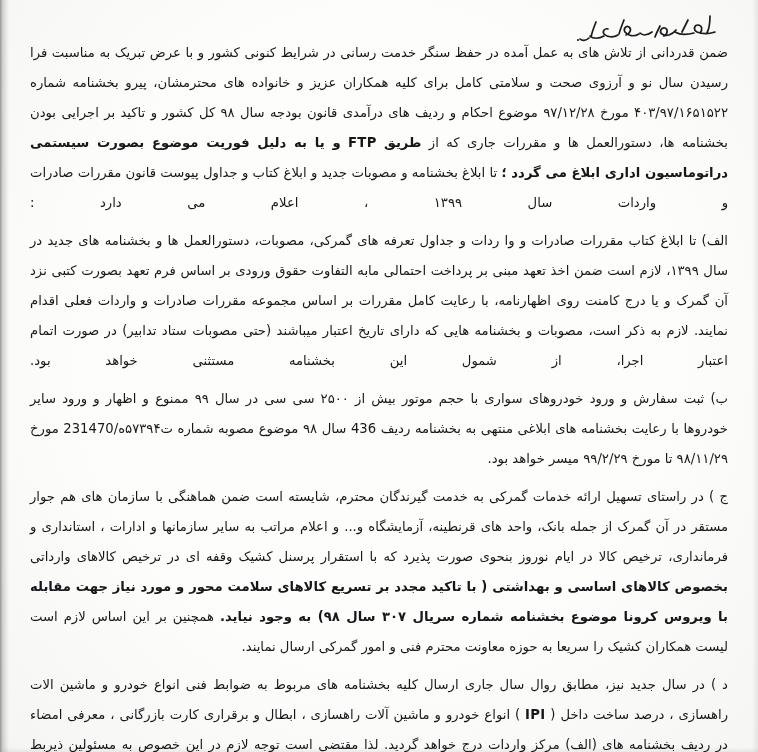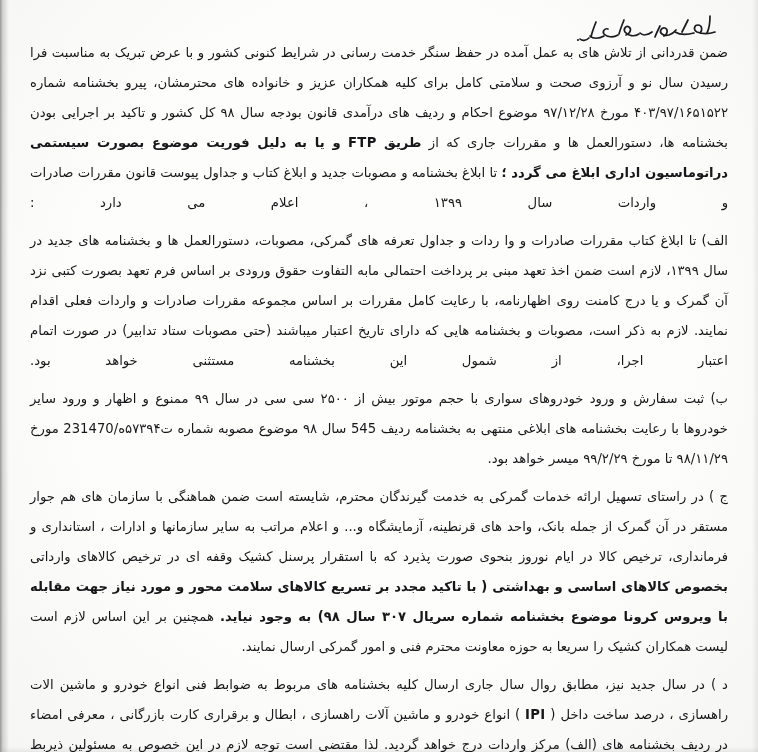--- a/index.html
+++ b/index.html
@@ -131,21 +131,21 @@
 
     <p class="para">
       <span>ضمن قدردانی از تلاش های به عمل آمده در حفظ سنگر خدمت رسانی در شرایط کنونی کشور و با عرض تبریک به مناسبت فرا رسیدن سال نو و آرزوی صحت و سلامتی کامل برای کلیه همکاران عزیز و خانواده های محترمشان،  پیرو بخشنامه شماره </span><span class="num">۴۰۳/۹۷/۱۶۵۱۵۲۲</span><span> مورخ </span><span class="num">۹۷/۱۲/۲۸</span><span> موضوع احکام و ردیف های درآمدی قانون بودجه سال ۹۸ کل کشور و تاکید بر اجرایی بودن بخشنامه ها، دستورالعمل ها و مقررات جاری که از </span><b>طریق</b>&nbsp;<span class="latin">FTP</span>&nbsp;<b>و یا به دلیل فوریت موضوع بصورت سیستمی دراتوماسیون اداری ابلاغ می گردد ؛</b><span> تا ابلاغ بخشنامه و مصوبات جدید و ابلاغ کتاب و جداول پیوست قانون مقررات صادرات و واردات سال ۱۳۹۹ ، اعلام می دارد :</span>
     </p>
 
     <p class="para">
       <span>الف) تا ابلاغ کتاب مقررات صادرات و وا ردات و جداول تعرفه های گمرکی، مصوبات، دستورالعمل ها و بخشنامه های جدید در سال ۱۳۹۹، لازم است ضمن اخذ تعهد مبنی بر پرداخت احتمالی مابه التفاوت حقوق ورودی بر اساس فرم تعهد بصورت کتبی نزد آن گمرک و یا درج کامنت روی اظهارنامه، با رعایت کامل مقررات بر اساس مجموعه مقررات صادرات و واردات فعلی اقدام نمایند. لازم به ذکر است، مصوبات و بخشنامه هایی که دارای تاریخ اعتبار میباشند (حتی مصوبات ستاد تدابیر) در صورت اتمام اعتبار اجرا، از شمول این بخشنامه مستثنی خواهد بود.</span>
     </p>
 
     <p class="para last-line-right">
-      <span>ب) ثبت سفارش و ورود خودروهای سواری با حجم موتور بیش از ۲۵۰۰ سی سی در سال ۹۹ ممنوع و اظهار و ورود سایر خودروها با رعایت بخشنامه های ابلاغی منتهی به بخشنامه ردیف 545 سال ۹۸ موضوع مصوبه شماره </span><span class="num">231470/ت۵۷۳۹۴ه</span><span> مورخ ۹۸/۱۱/۲۹ تا مورخ ۹۹/۲/۲۹ میسر خواهد بود.</span>
+      <span>ب) ثبت سفارش و ورود خودروهای سواری با حجم موتور بیش از ۲۵۰۰ سی سی در سال ۹۹ ممنوع و اظهار و ورود سایر خودروها با رعایت بخشنامه های ابلاغی منتهی به بخشنامه ردیف 436 سال ۹۸ موضوع مصوبه شماره </span><span class="num">231470/ت۵۷۳۹۴ه</span><span> مورخ ۹۸/۱۱/۲۹ تا مورخ ۹۹/۲/۲۹ میسر خواهد بود.</span>
     </p>
 
     <p class="para last-line-right">
       <span>ج ) در راستای تسهیل ارائه خدمات گمرکی به خدمت گیرندگان محترم، شایسته است  ضمن هماهنگی با سازمان های هم جوار مستقر در آن گمرک  از جمله بانک، واحد های قرنطینه، آزمایشگاه و... و اعلام مراتب به سایر سازمانها و ادارات ، استانداری و فرمانداری، ترخیص کالا در ایام نوروز بنحوی صورت پذیرد که با استقرار پرسنل کشیک وقفه ای در ترخیص کالاهای وارداتی </span><b>بخصوص کالاهای اساسی و بهداشتی ( با تاکید مجدد بر تسریع کالاهای سلامت محور و مورد نیاز جهت مقابله با ویروس کرونا موضوع بخشنامه شماره سریال ۳۰۷ سال ۹۸) به وجود نیاید.</b><span>  همچنین بر این اساس لازم است لیست همکاران کشیک را سریعا به حوزه معاونت محترم فنی و امور گمرکی ارسال نمایند.</span>
     </p>
 
     <p class="para last-line-right">
       <span>د ) در سال جدید نیز، مطابق روال سال جاری ارسال کلیه بخشنامه های مربوط به ضوابط فنی انواع خودرو و ماشین الات راهسازی ، درصد ساخت داخل ( </span><span class="latin">IPI</span><span> ) انواع خودرو و ماشین آلات راهسازی ، ابطال و برقراری کارت بازرگانی ، معرفی امضاء در ردیف بخشنامه های (الف) مرکز واردات درج خواهد گردید. لذا مقتضی است توجه لازم در این خصوص به مسئولین ذیربط جهت استخراج بخشنامه های مزبور از </span>
     </p>
 

